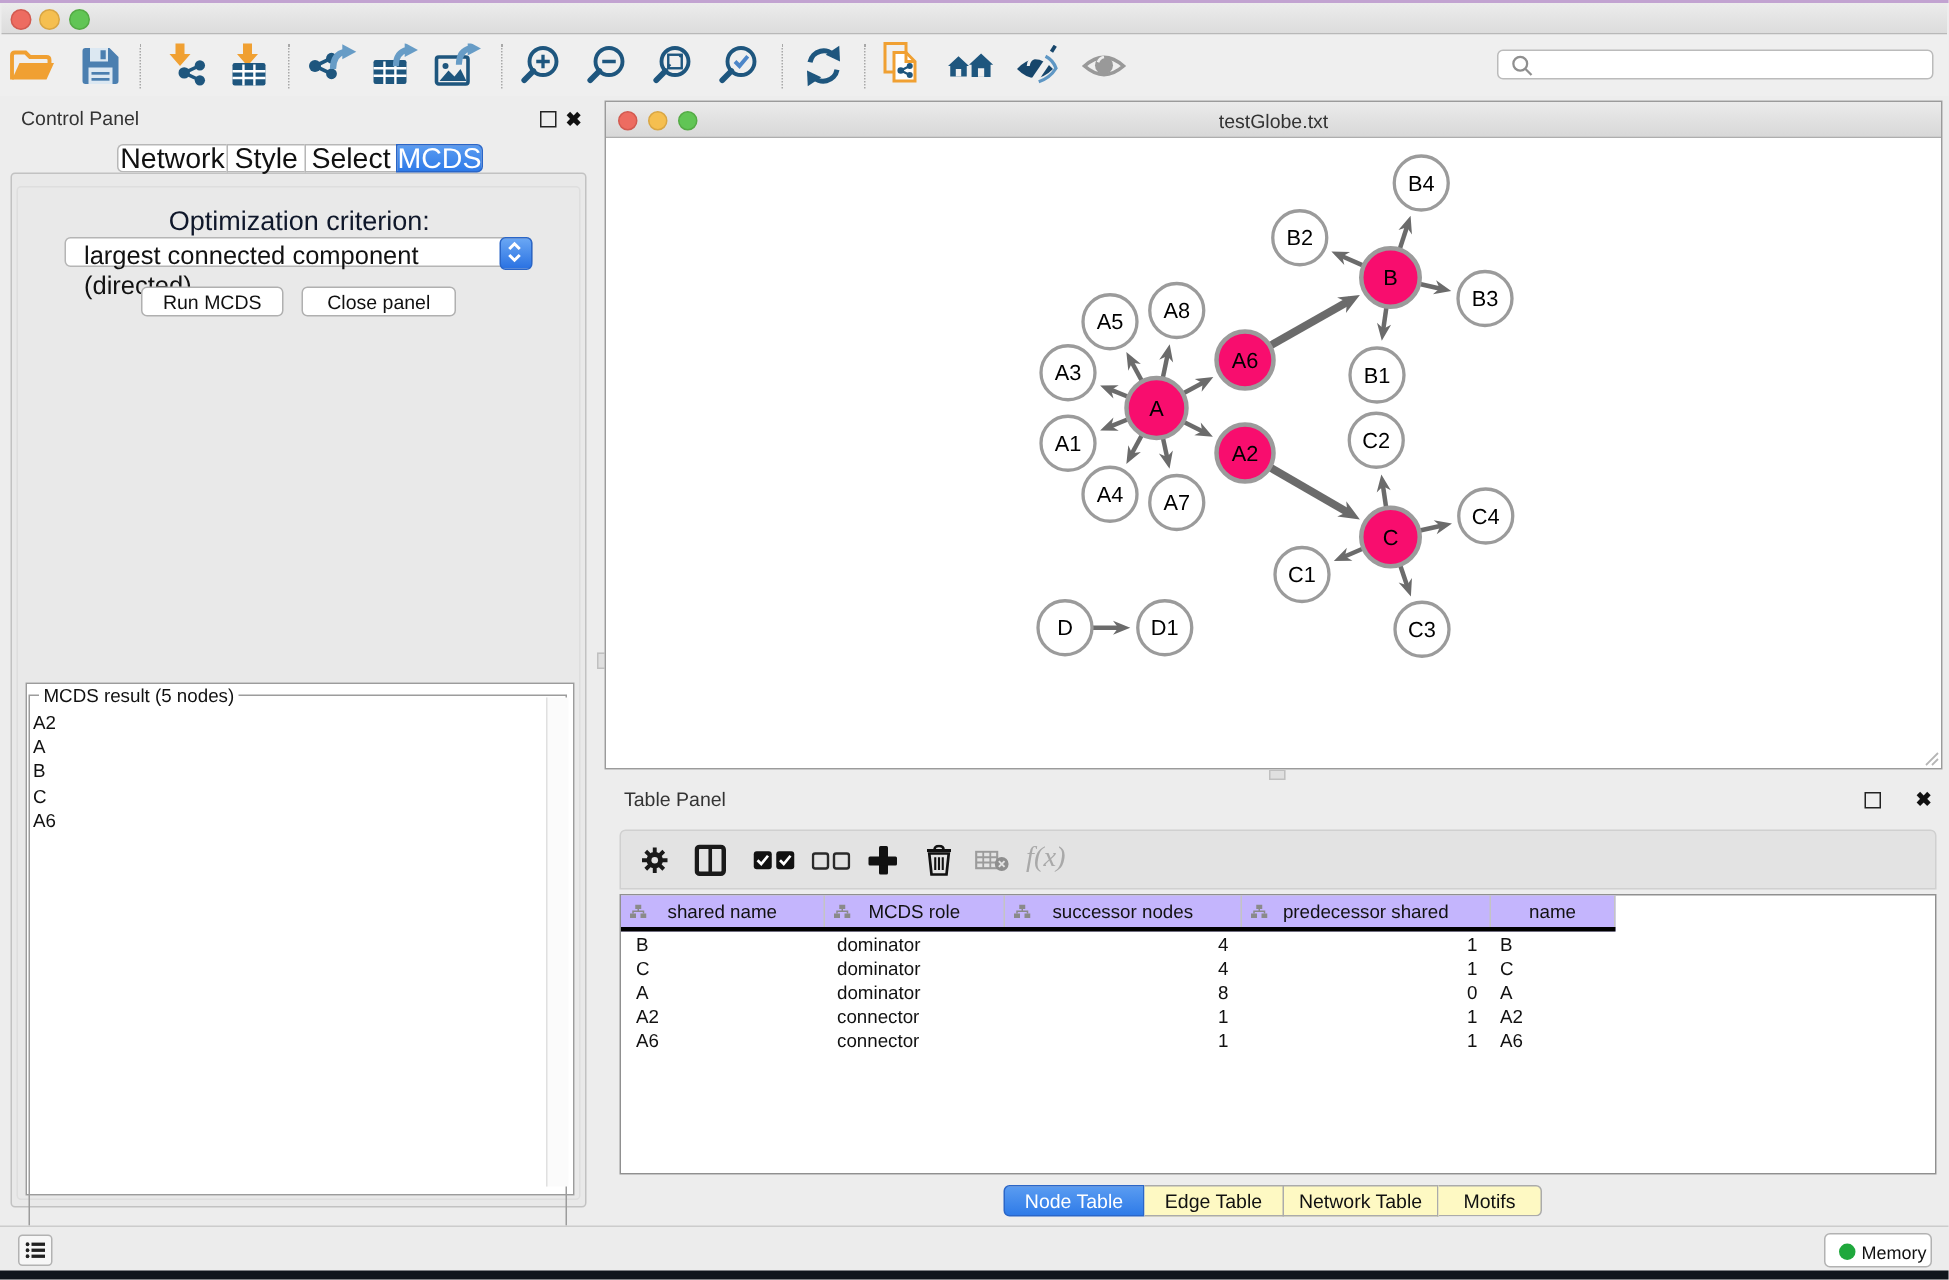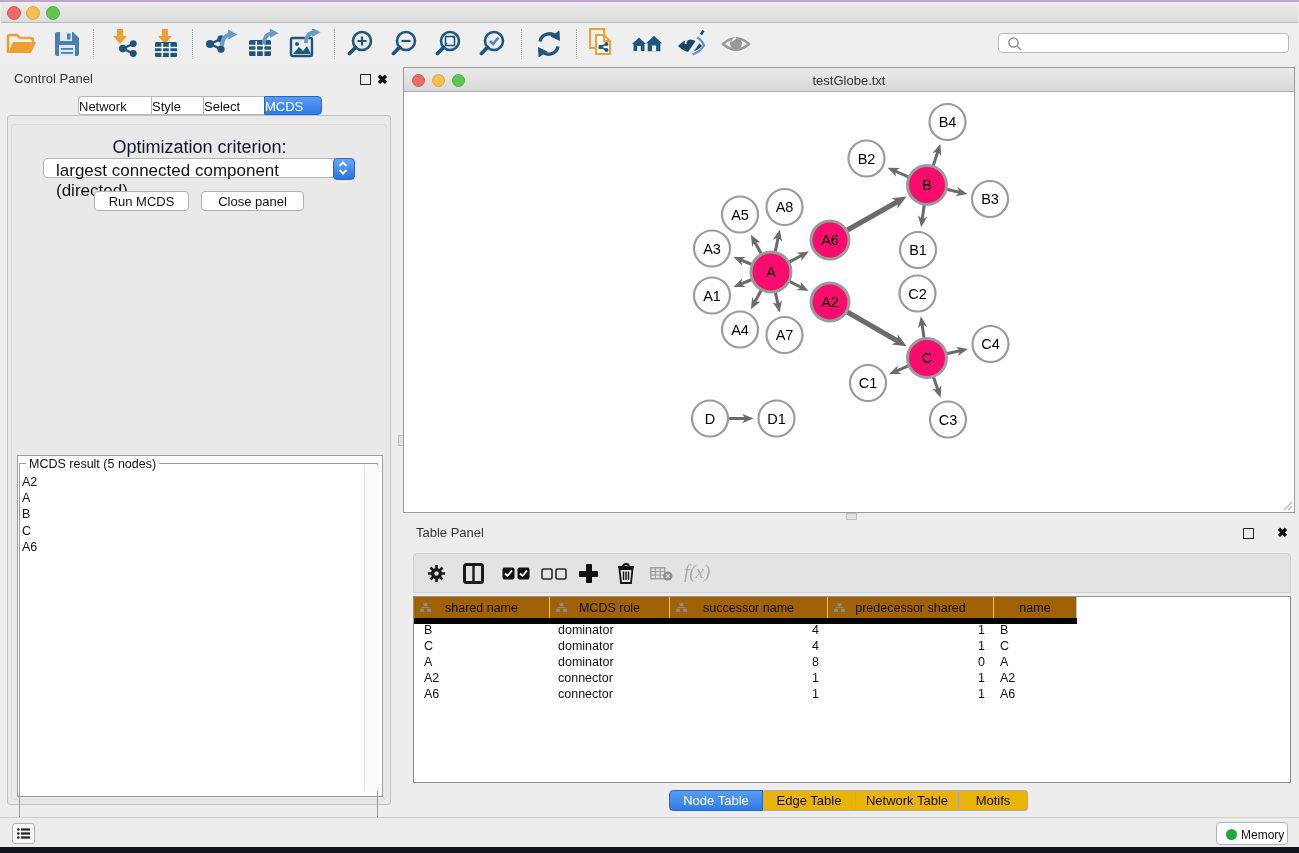--- a/index.html
+++ b/index.html
@@ -12,21 +12,21 @@
 #titlebar .t{width:100%;text-align:center;top:4px;font-size:13px;color:#3c3c3c}
 
 #toolbar{left:0;top:23px;width:1299px;height:41px;background:#efefef}
 .sep{top:6px;width:0;height:30px;border-left:1px dotted #a8a8a8;position:absolute}
 .ticon{position:absolute;top:27px}
 #search{left:998px;top:10px;width:289px;height:18px;background:#fff;border:1px solid #bbb;border-radius:4px}
 
 #cp-title{left:14px;top:71px;font-size:13px;color:#333}
 #cp-max{left:360px;top:74px;width:9px;height:9px;border:1.5px solid #222}
 #cp-close{left:377px;top:72px;font-size:13px;font-weight:bold;color:#111}
-.tab{position:absolute;top:96px;height:19px;background:#fff;border:1px solid #b7b7b7;border-right:none;font-size:13px;color:#111;line-height:19px;box-sizing:border-box}
+.tab{position:absolute;top:96px;height:19px;background:#fff;border:1px solid #b7b7b7;border-right:none;font-size:19px;color:#111;text-align:center;line-height:19px;box-sizing:border-box}
 #cp-panel{left:7px;top:115px;width:384px;height:690px;background:#e9e9e9;border:1px solid #c2c2c2;border-radius:3px;box-sizing:border-box}
 #cp-inner{left:11px;top:124px;width:376px;height:676px;border:1px solid #dedede;border-radius:3px;box-sizing:border-box}
 #optlabel{left:0px;top:137px;width:399px;text-align:center;font-size:18px;color:#0f172a}
 #dropdown{left:43px;top:158px;width:312px;height:20px;background:#fff;border:1px solid #b5b5b5;border-radius:4px;box-sizing:border-box}
 #dropdown .txt{position:absolute;left:12px;top:2px;font-size:17px;color:#111}
 #dd-step{position:absolute;right:-1px;top:-1px;width:20px;height:20px;border-radius:4px;background:linear-gradient(#6aa7f4,#2a72e2);border:1px solid #2a66c8}
 .btn{position:absolute;top:191px;height:20px;background:#fff;border:1px solid #b0b0b0;border-radius:4px;font-size:13px;color:#111;text-align:center;line-height:19px;box-sizing:border-box}
 #resbox{left:17px;top:455px;width:364px;height:340px;background:#fff;border:1px solid #9c9c9c}
 #fieldset{position:absolute;left:1px;top:7px;width:359px;height:383px;border:1px solid #9c9c9c;box-sizing:border-box}
 #fieldlbl{position:absolute;left:6px;top:-7px;background:#fff;padding:0 3px;font-size:12.5px;color:#111}
@@ -37,25 +37,25 @@
 #nettitle{position:absolute;left:0;top:0;width:100%;height:23px;background:linear-gradient(#ebebeb,#d8d8d8);border-bottom:1px solid #aeaeae}
 #nettitle .t{position:absolute;width:100%;text-align:center;top:5px;font-size:13px;color:#333}
 #netcontent{position:absolute;left:0;top:24px;width:890px;height:420px;background:#fff}
 .handle{background:#e0e0e0;border:1px solid #c0c0c0}
 
 #tp-title{left:416px;top:525px;font-size:13px;color:#333}
 #tp-max{left:1243px;top:528px;width:9px;height:9px;border:1.5px solid #222}
 #tp-close{left:1277px;top:525px;font-size:13px;font-weight:bold;color:#111}
 #tp-toolbar{left:413px;top:553px;width:878px;height:40px;background:#e3e3e3;border:1px solid #d0d0d0;border-radius:4px 4px 0 0;box-sizing:border-box}
 #tbl{left:413px;top:596px;width:878px;height:187px;background:#fff;border:1px solid #909090;box-sizing:border-box}
-#tblhead{position:absolute;left:0;top:0;height:21px;background:#a16207;border-bottom:6px solid #000000}
+#tblhead{position:absolute;left:0;top:0;height:21px;background:#c4b5fd;border-bottom:3px solid #000000}
 .th{position:absolute;top:0;height:21px;border-right:1px solid #c4c4c4;box-sizing:border-box;font-size:12.5px;color:#111}
 .th span{position:absolute;top:4px;width:100%;text-align:center}
 .td{position:absolute;font-size:12.5px;color:#111}
-.tabb{position:absolute;top:790px;height:21px;background:#eab308;border:1px solid #ababab;box-sizing:border-box;font-size:13px;color:#111;text-align:center;line-height:20px}
+.tabb{position:absolute;top:790px;height:21px;background:#fef9c3;border:1px solid #ababab;box-sizing:border-box;font-size:13px;color:#111;text-align:center;line-height:20px}
 
 #statusbar{left:0;top:817px;width:1299px;height:30px;background:#ececec;border-top:1px solid #cccccc;box-sizing:border-box}
 #listbtn{left:12px;top:823px;width:23px;height:21px;background:#f7f7f7;border:1px solid #b2b2b2;border-radius:3px;box-sizing:border-box}
 #membtn{left:1216px;top:822px;width:72px;height:23px;background:#fff;border:1px solid #b2b2b2;border-radius:4px;box-sizing:border-box}
 #bottomdark{left:0;top:847px;width:1299px;height:6px;background:#10151c}
 </style>
 </head>
 <body>
 <div class="abs" id="topline"></div>
 <div class="abs" id="titlebar">
@@ -400,21 +400,21 @@
       </div>
       <div class="th" style="left:256px;width:158px">
         <svg width="11" height="10" viewBox="0 0 11 10" style="position:absolute;left:6px;top:6px">
           <g fill="#8a8a8a">
             <rect x="3.5" y="0" width="4" height="3"></rect>
             <rect x="0" y="6" width="4" height="3"></rect>
             <rect x="7" y="6" width="4" height="3"></rect>
             <path d="M5.5 3v2M2 6V4.5h7V6M2 4.5h7" stroke="#8a8a8a" fill="none" stroke-width="1"></path>
           </g>
         </svg>
-        <span>successor name</span>
+        <span>successor nodes</span>
       </div>
       <div class="th" style="left:414px;width:166px">
         <svg width="11" height="10" viewBox="0 0 11 10" style="position:absolute;left:6px;top:6px">
           <g fill="#8a8a8a">
             <rect x="3.5" y="0" width="4" height="3"></rect>
             <rect x="0" y="6" width="4" height="3"></rect>
             <rect x="7" y="6" width="4" height="3"></rect>
             <path d="M5.5 3v2M2 6V4.5h7V6M2 4.5h7" stroke="#8a8a8a" fill="none" stroke-width="1"></path>
           </g>
         </svg>

